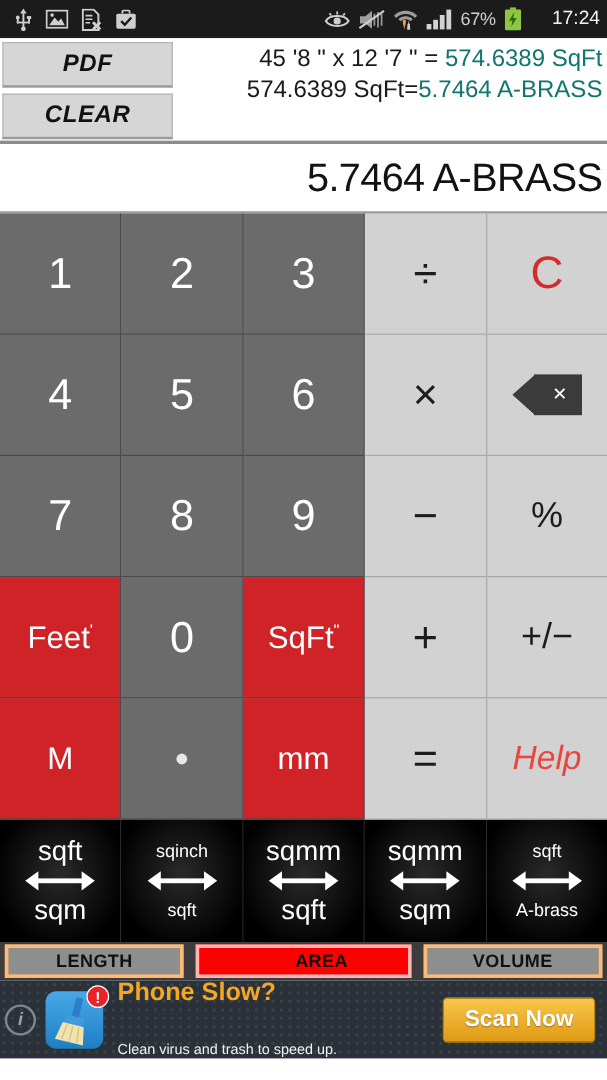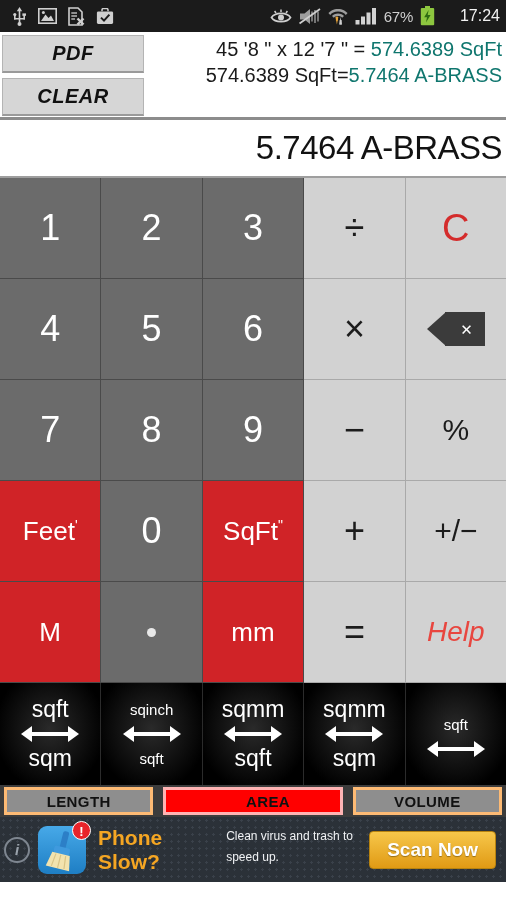--- a/index.html
+++ b/index.html
@@ -141,21 +141,21 @@
     margin-left:38px; width:48px; height:48px; border-radius:9px;
     background:linear-gradient(#47a9e8,#1e7ec4);
     position:relative; flex:none;
   }
   .ad-badge {
     position:absolute; right:-5px; top:-5px; width:19px; height:19px;
     border-radius:50%; background:#e8232a; color:#fff;
     font-size:13px; font-weight:bold; line-height:19px; text-align:center;
     border:1.5px solid #fff;
   }
-  .ad-txt { margin-left:12px; display:flex; flex-direction:row; justify-content:center;gap:25px; }
+  .ad-txt { margin-left:12px; display:flex; flex-direction:column; justify-content:center;gap:25px; }
   .ad-h { color:#f5a623; font-size:21px; font-weight:bold; line-height:24px; }
   .ad-s { color:#f0f2f4; font-size:12px; line-height:21px; }
   .ad-cta {
     margin-left:auto; margin-right:10px;
     background:linear-gradient(#f7c74a,#e09a14);
     border:1px solid #b8830f; border-radius:4px;
     color:#ffffff; font-size:19px; font-weight:bold;
     padding:7px 17px; text-shadow:0 1px 1px rgba(0,0,0,.35);
     white-space:nowrap;
   }
@@ -392,20 +392,21 @@
         <span class="conv-arrow">
           <i></i>
         </span>
         <span class="conv-b">sqm</span>
       </div>
       <div class="conv">
         <span class="conv-t conv-sm">sqft</span>
         <span class="conv-arrow">
           <i></i>
         </span>
+        <span class="conv-b conv-sm">A-brass</span>
       </div>
     </div>
 
   <div class="tabbar" id="tabbar">
       <div class="tab">
         <span>LENGTH</span>
       </div>
       <div class="tab active">
         <span>AREA</span>
       </div>

